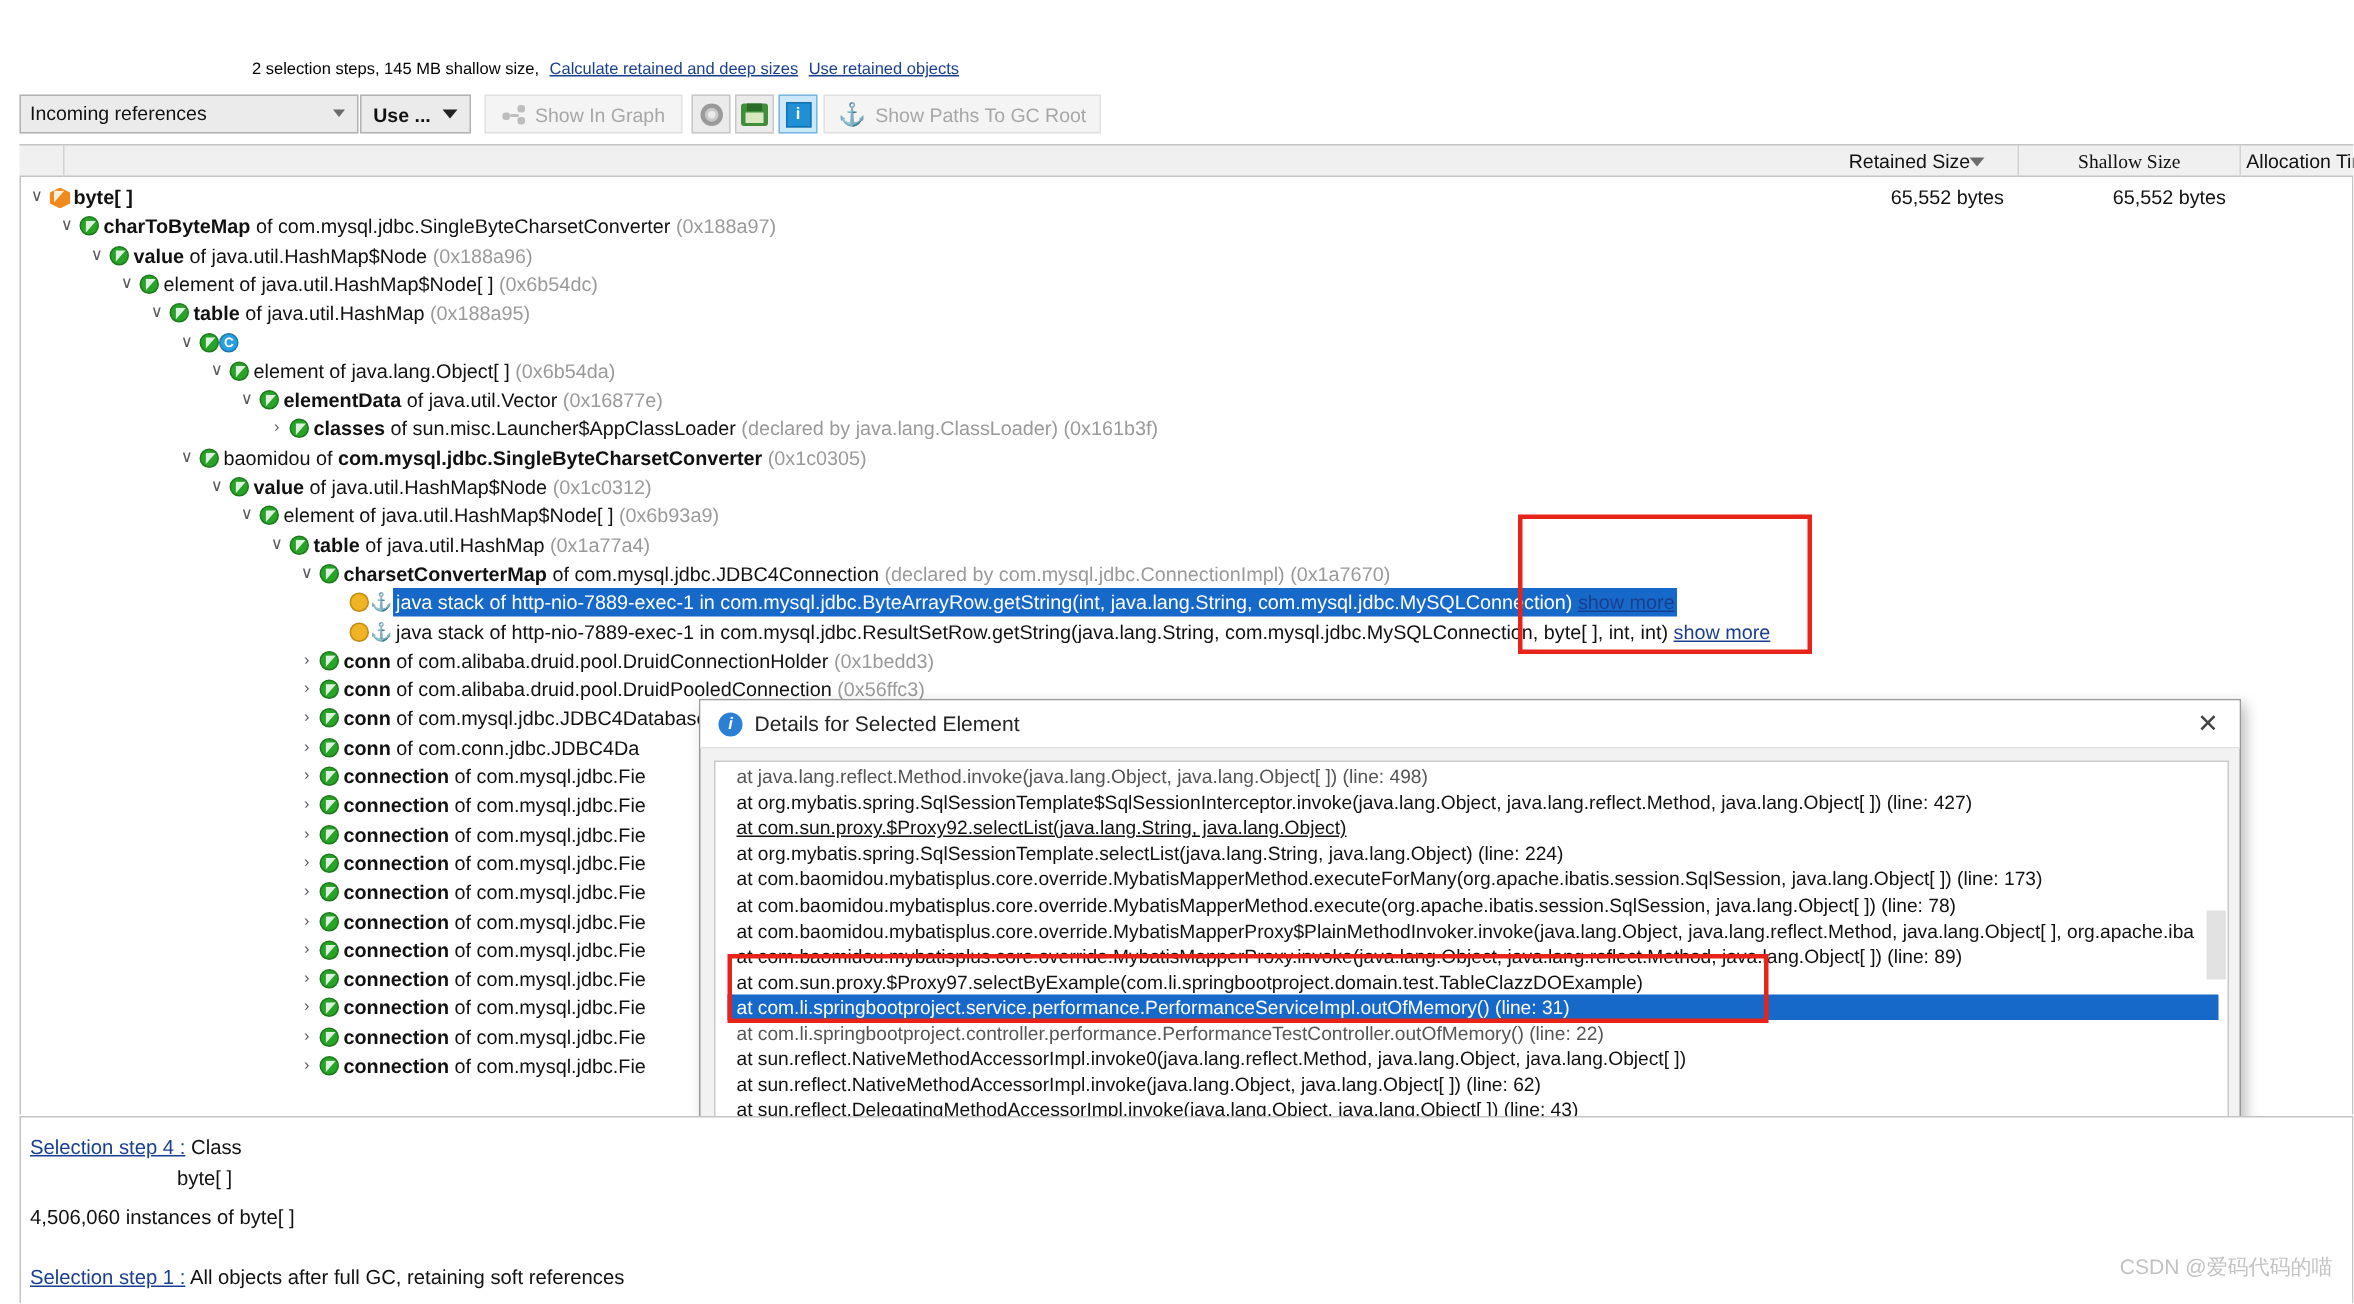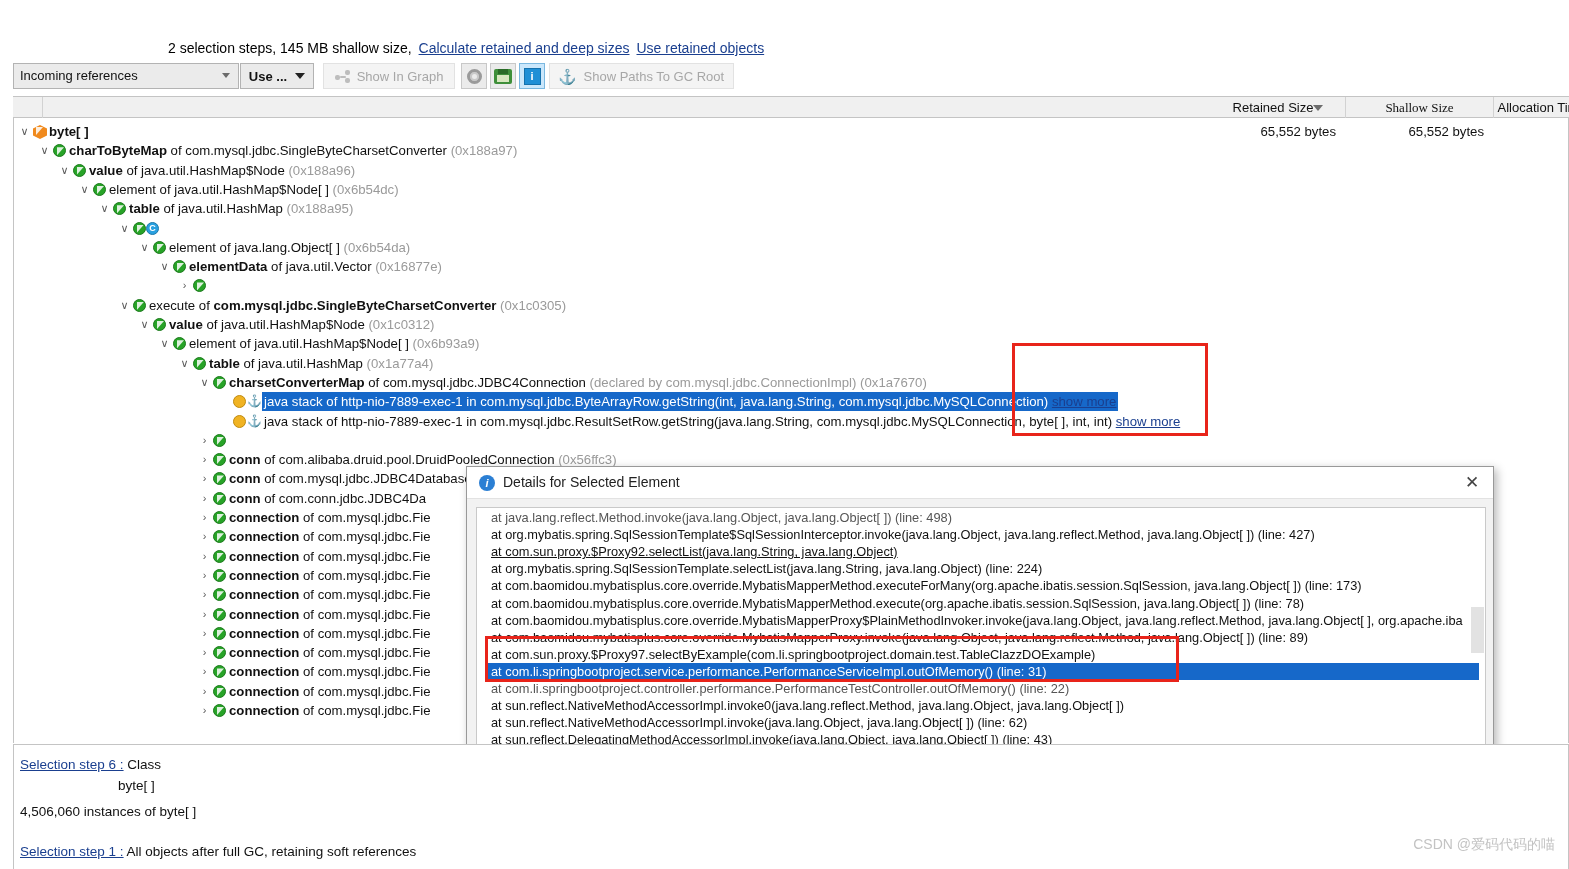--- a/index.html
+++ b/index.html
@@ -13,21 +13,21 @@
   #root { position: relative; width: 1569px; height: 869px; background: #fff; }
 
   
   .hdr-title {
     position: absolute; left: 8px; top: 10px;
     font-size: 17px; font-weight: bold; color: #000; white-space: nowrap;
   }
   .hdr-title .val { margin-left: 10px; }
   .hdr-sub {
     position: absolute; left: 168px; top: 40px;
-    font-size: 14px; color: #000; white-space: nowrap;
+    font-size: 11px; color: #000; white-space: nowrap;
   }
   .hdr-sub a { color: #1a3f8f; text-decoration: underline; cursor: pointer; }
   .hdr-sub .gap { display:inline-block; width: 7px; }
 
   
   .toolbar { position: absolute; left: 0; top: 63px; width: 1569px; height: 32px; }
   .tb-combo {
     position: absolute; left: 13px; top: 0; width: 226px; height: 26px;
     background: #ebebeb; border: 1px solid #b3b3b3;
     font-size: 13px; color: #111; padding: 4px 6px; white-space: nowrap;
@@ -258,25 +258,26 @@
           <span class="lbl" style="left:155px"><span>element of </span><span>java.lang.Object[ ]</span> <span class="gr">(0x6b54da)</span></span>
         </div>
         <div class="row" style="top: 139.1px;">
           <span class="tw" style="left:144px">∨</span>
           <span class="oicon" style="left:159px"></span>
           <span class="lbl" style="left:175px"><span class="b">elementData</span><span> of </span><span>java.util.Vector</span> <span class="gr">(0x16877e)</span></span>
         </div>
         <div class="row" style="top: 158.4px;">
           <span class="tw" style="left:164px">›</span>
           <span class="oicon" style="left:179px"></span>
+          <span class="lbl" style="left:195px"><span class="b">classes</span><span> of </span><span>sun.misc.Launcher$AppClassLoader</span><span class="gr"> (declared by java.lang.ClassLoader)</span> <span class="gr">(0x161b3f)</span></span>
         </div>
         <div class="row" style="top: 177.7px;">
           <span class="tw" style="left:104px">∨</span>
           <span class="oicon" style="left:119px"></span>
-          <span class="lbl" style="left:135px"><span>execute of </span><span class="b">com.mysql.jdbc.SingleByteCharsetConverter</span> <span class="gr">(0x1c0305)</span></span>
+          <span class="lbl" style="left:135px"><span>baomidou of </span><span class="b">com.mysql.jdbc.SingleByteCharsetConverter</span> <span class="gr">(0x1c0305)</span></span>
         </div>
         <div class="row" style="top: 197px;">
           <span class="tw" style="left:124px">∨</span>
           <span class="oicon" style="left:139px"></span>
           <span class="lbl" style="left:155px"><span class="b">value</span><span> of </span><span>java.util.HashMap$Node</span> <span class="gr">(0x1c0312)</span></span>
         </div>
         <div class="row" style="top: 216.3px;">
           <span class="tw" style="left:144px">∨</span>
           <span class="oicon" style="left:159px"></span>
           <span class="lbl" style="left:175px"><span>element of </span><span>java.util.HashMap$Node[ ]</span> <span class="gr">(0x6b93a9)</span></span>
@@ -297,20 +298,21 @@
           <span class="lbl sel" style="left:248px; padding:0 2px;"><span>java stack of http-nio-7889-exec-1 in com.mysql.jdbc.ByteArrayRow.getString(int, java.lang.String, com.mysql.jdbc.MySQLConnection)</span> <a>show more</a></span>
         </div>
         <div class="row" style="top: 293.5px;">
           <span class="oicon thr" style="left:219px"></span>
           <span class="anchor-ic" style="left:233px">⚓</span>
           <span class="lbl" style="left:248px; padding:0 2px;"><span>java stack of http-nio-7889-exec-1 in com.mysql.jdbc.ResultSetRow.getString(java.lang.String, com.mysql.jdbc.MySQLConnection, byte[ ], int, int)</span> <a>show more</a></span>
         </div>
         <div class="row" style="top: 312.8px;">
           <span class="tw" style="left:184px">›</span>
           <span class="oicon" style="left:199px"></span>
+          <span class="lbl" style="left:215px"><span class="b">conn</span><span> of </span><span>com.alibaba.druid.pool.DruidConnectionHolder</span> <span class="gr">(0x1bedd3)</span></span>
         </div>
         <div class="row" style="top: 332.1px;">
           <span class="tw" style="left:184px">›</span>
           <span class="oicon" style="left:199px"></span>
           <span class="lbl" style="left:215px"><span class="b">conn</span><span> of </span><span>com.alibaba.druid.pool.DruidPooledConnection</span> <span class="gr">(0x56ffc3)</span></span>
         </div>
         <div class="row" style="top: 351.4px;">
           <span class="tw" style="left:184px">›</span>
           <span class="oicon" style="left:199px"></span>
           <span class="lbl" style="left:215px"><span class="b">conn</span><span> of </span><span>com.mysql.jdbc.JDBC4DatabaseMetaData</span><span class="gr"> (declared by com.mysql.jdbc.DatabaseMetaData)</span> <span class="gr">(0x1a77a9)</span></span>
@@ -407,21 +409,21 @@
       <div class="dlg-scroll"></div>
     </div>
     <div class="dlg-sep"></div>
     <div class="dlg-foot">This dialog is non-modal</div>
   </div>
 
   <div class="redbox" style="left:485px; top:636px; width:694px; height:46px;"></div>
 
   <div class="bottom">
     <div class="bl" style="left:6px; top:12px;">
-      <a>Selection step 6 :</a>
+      <a>Selection step 4 :</a>
       <span>Class</span>
     </div>
     <div class="bl" style="left:104px; top:33px;">byte[ ]</div>
     <div class="bl" style="left:6px; top:59px;">4,506,060 instances of byte[ ]</div>
     <div class="bl" style="left:6px; top:99px;">
       <a>Selection step 1 :</a>
       <span>All objects after full GC, retaining soft references</span>
     </div>
   </div>
 

